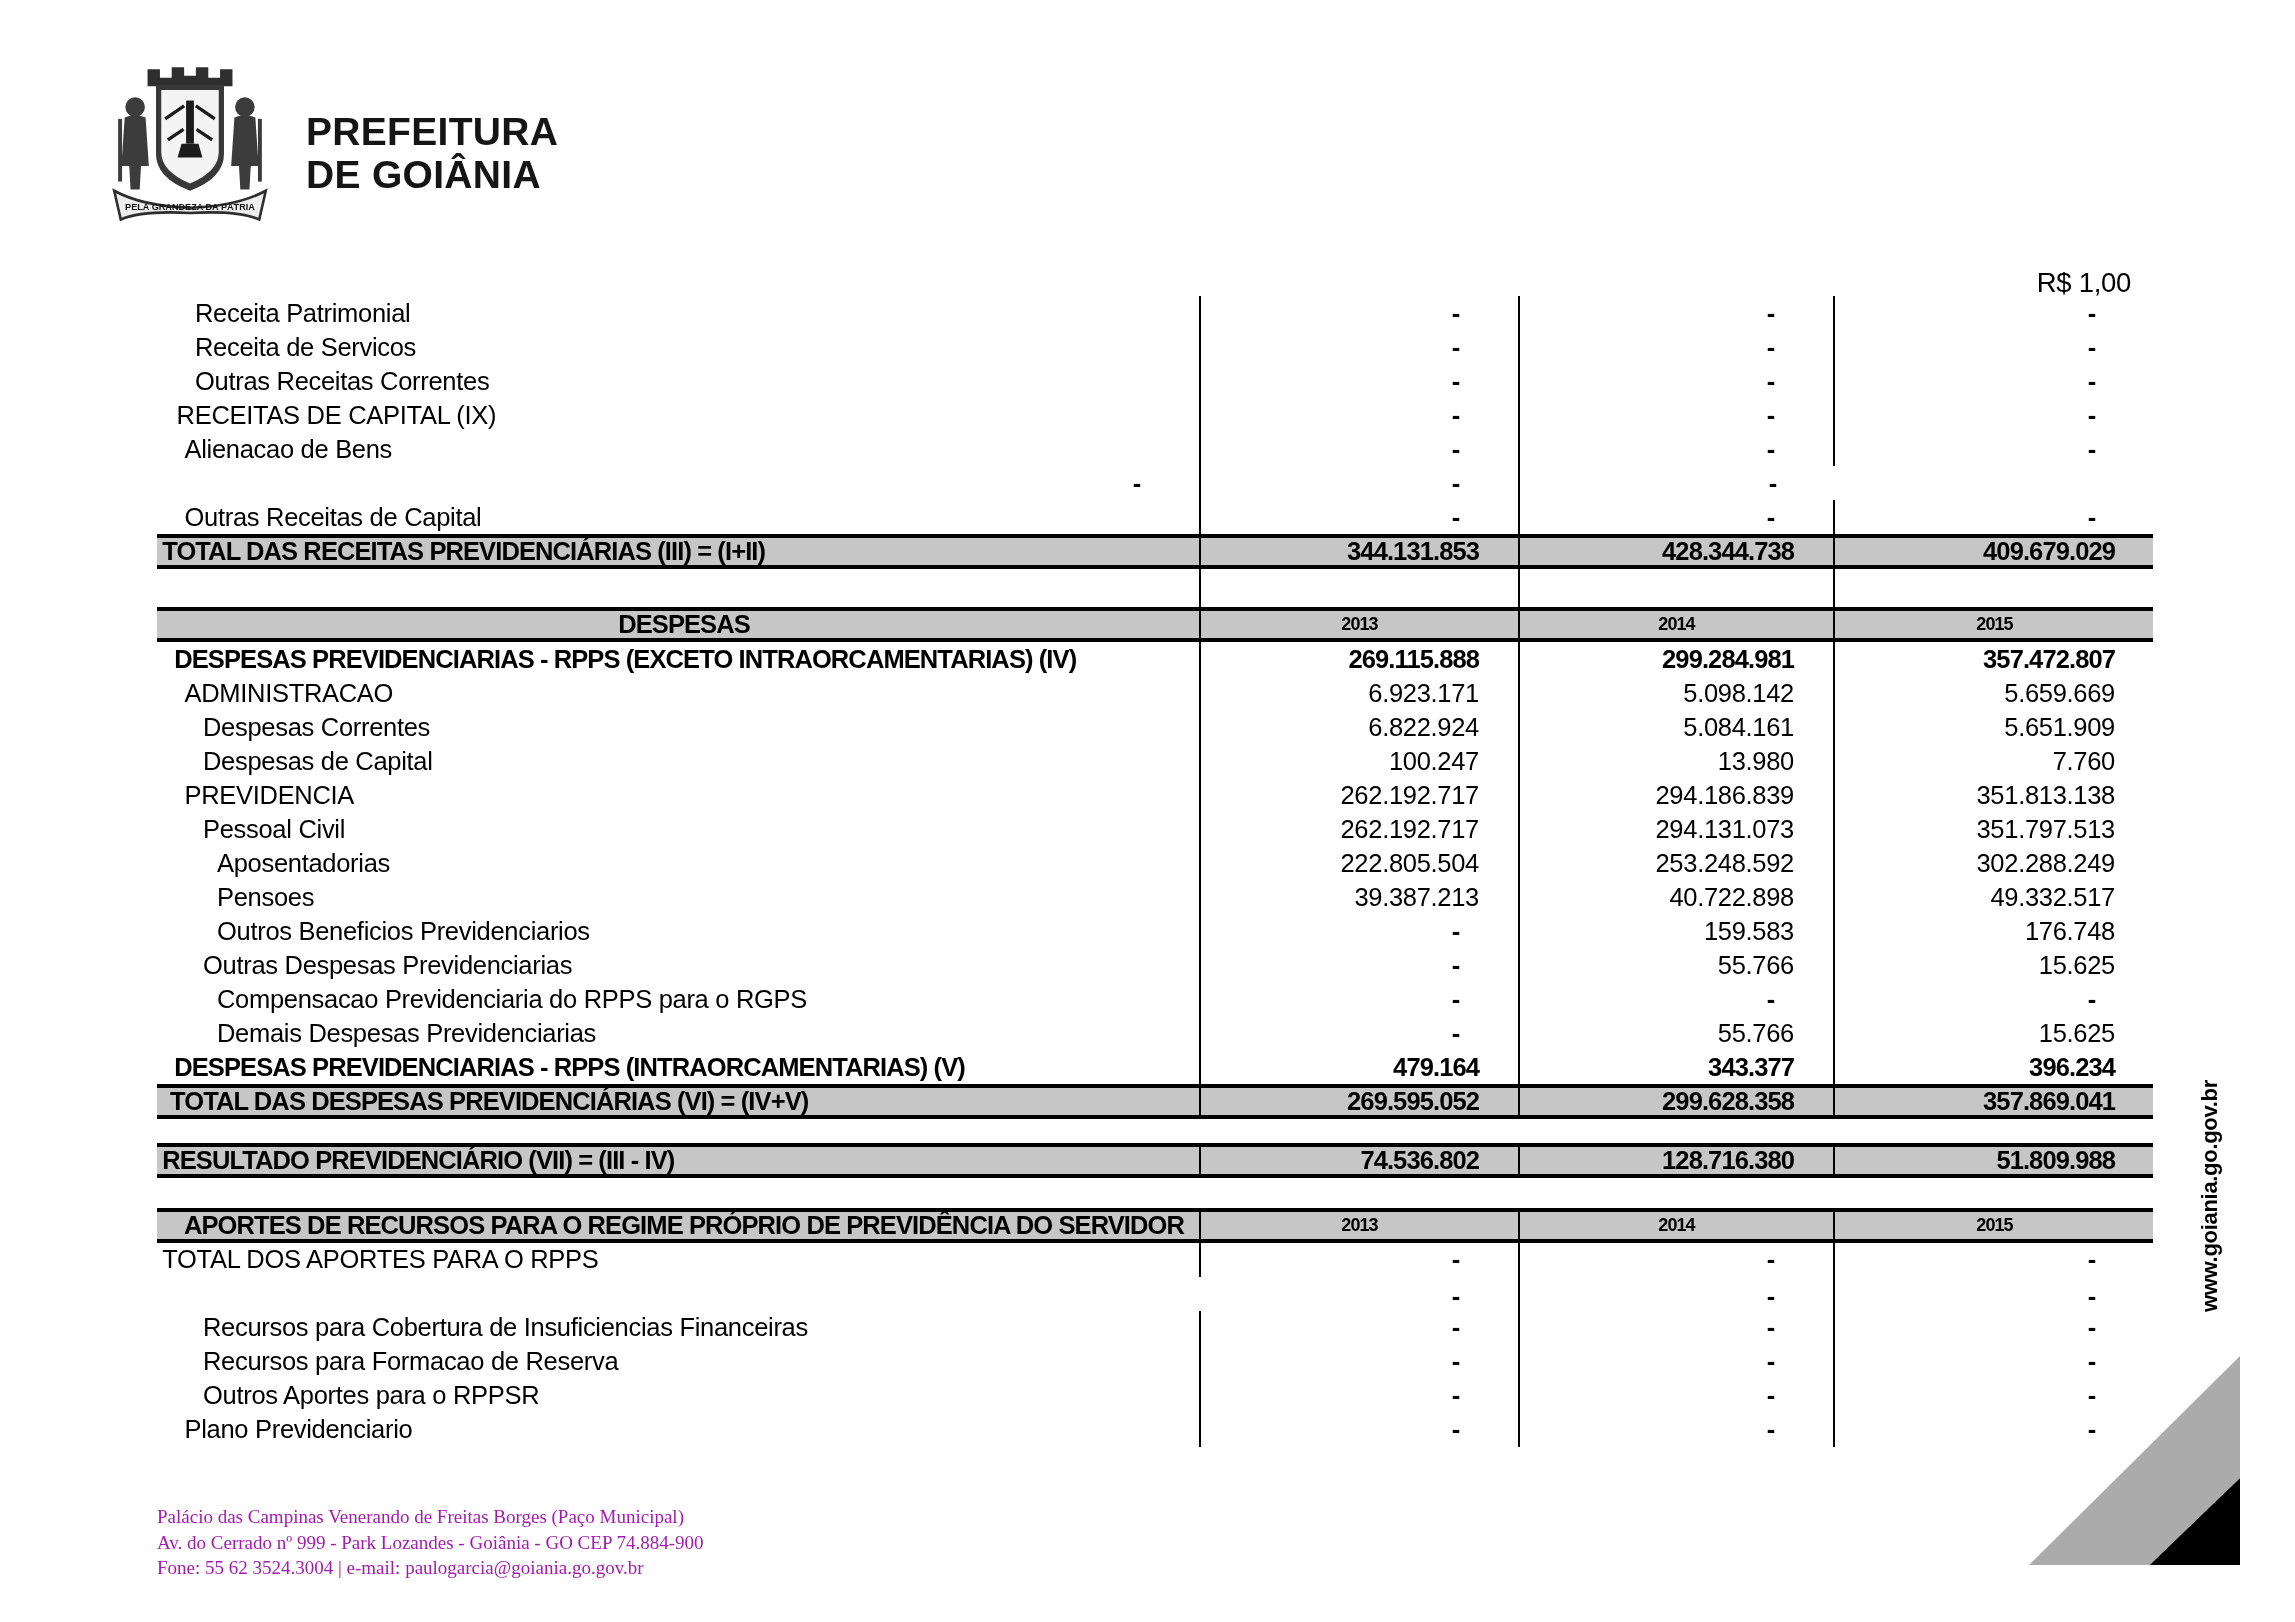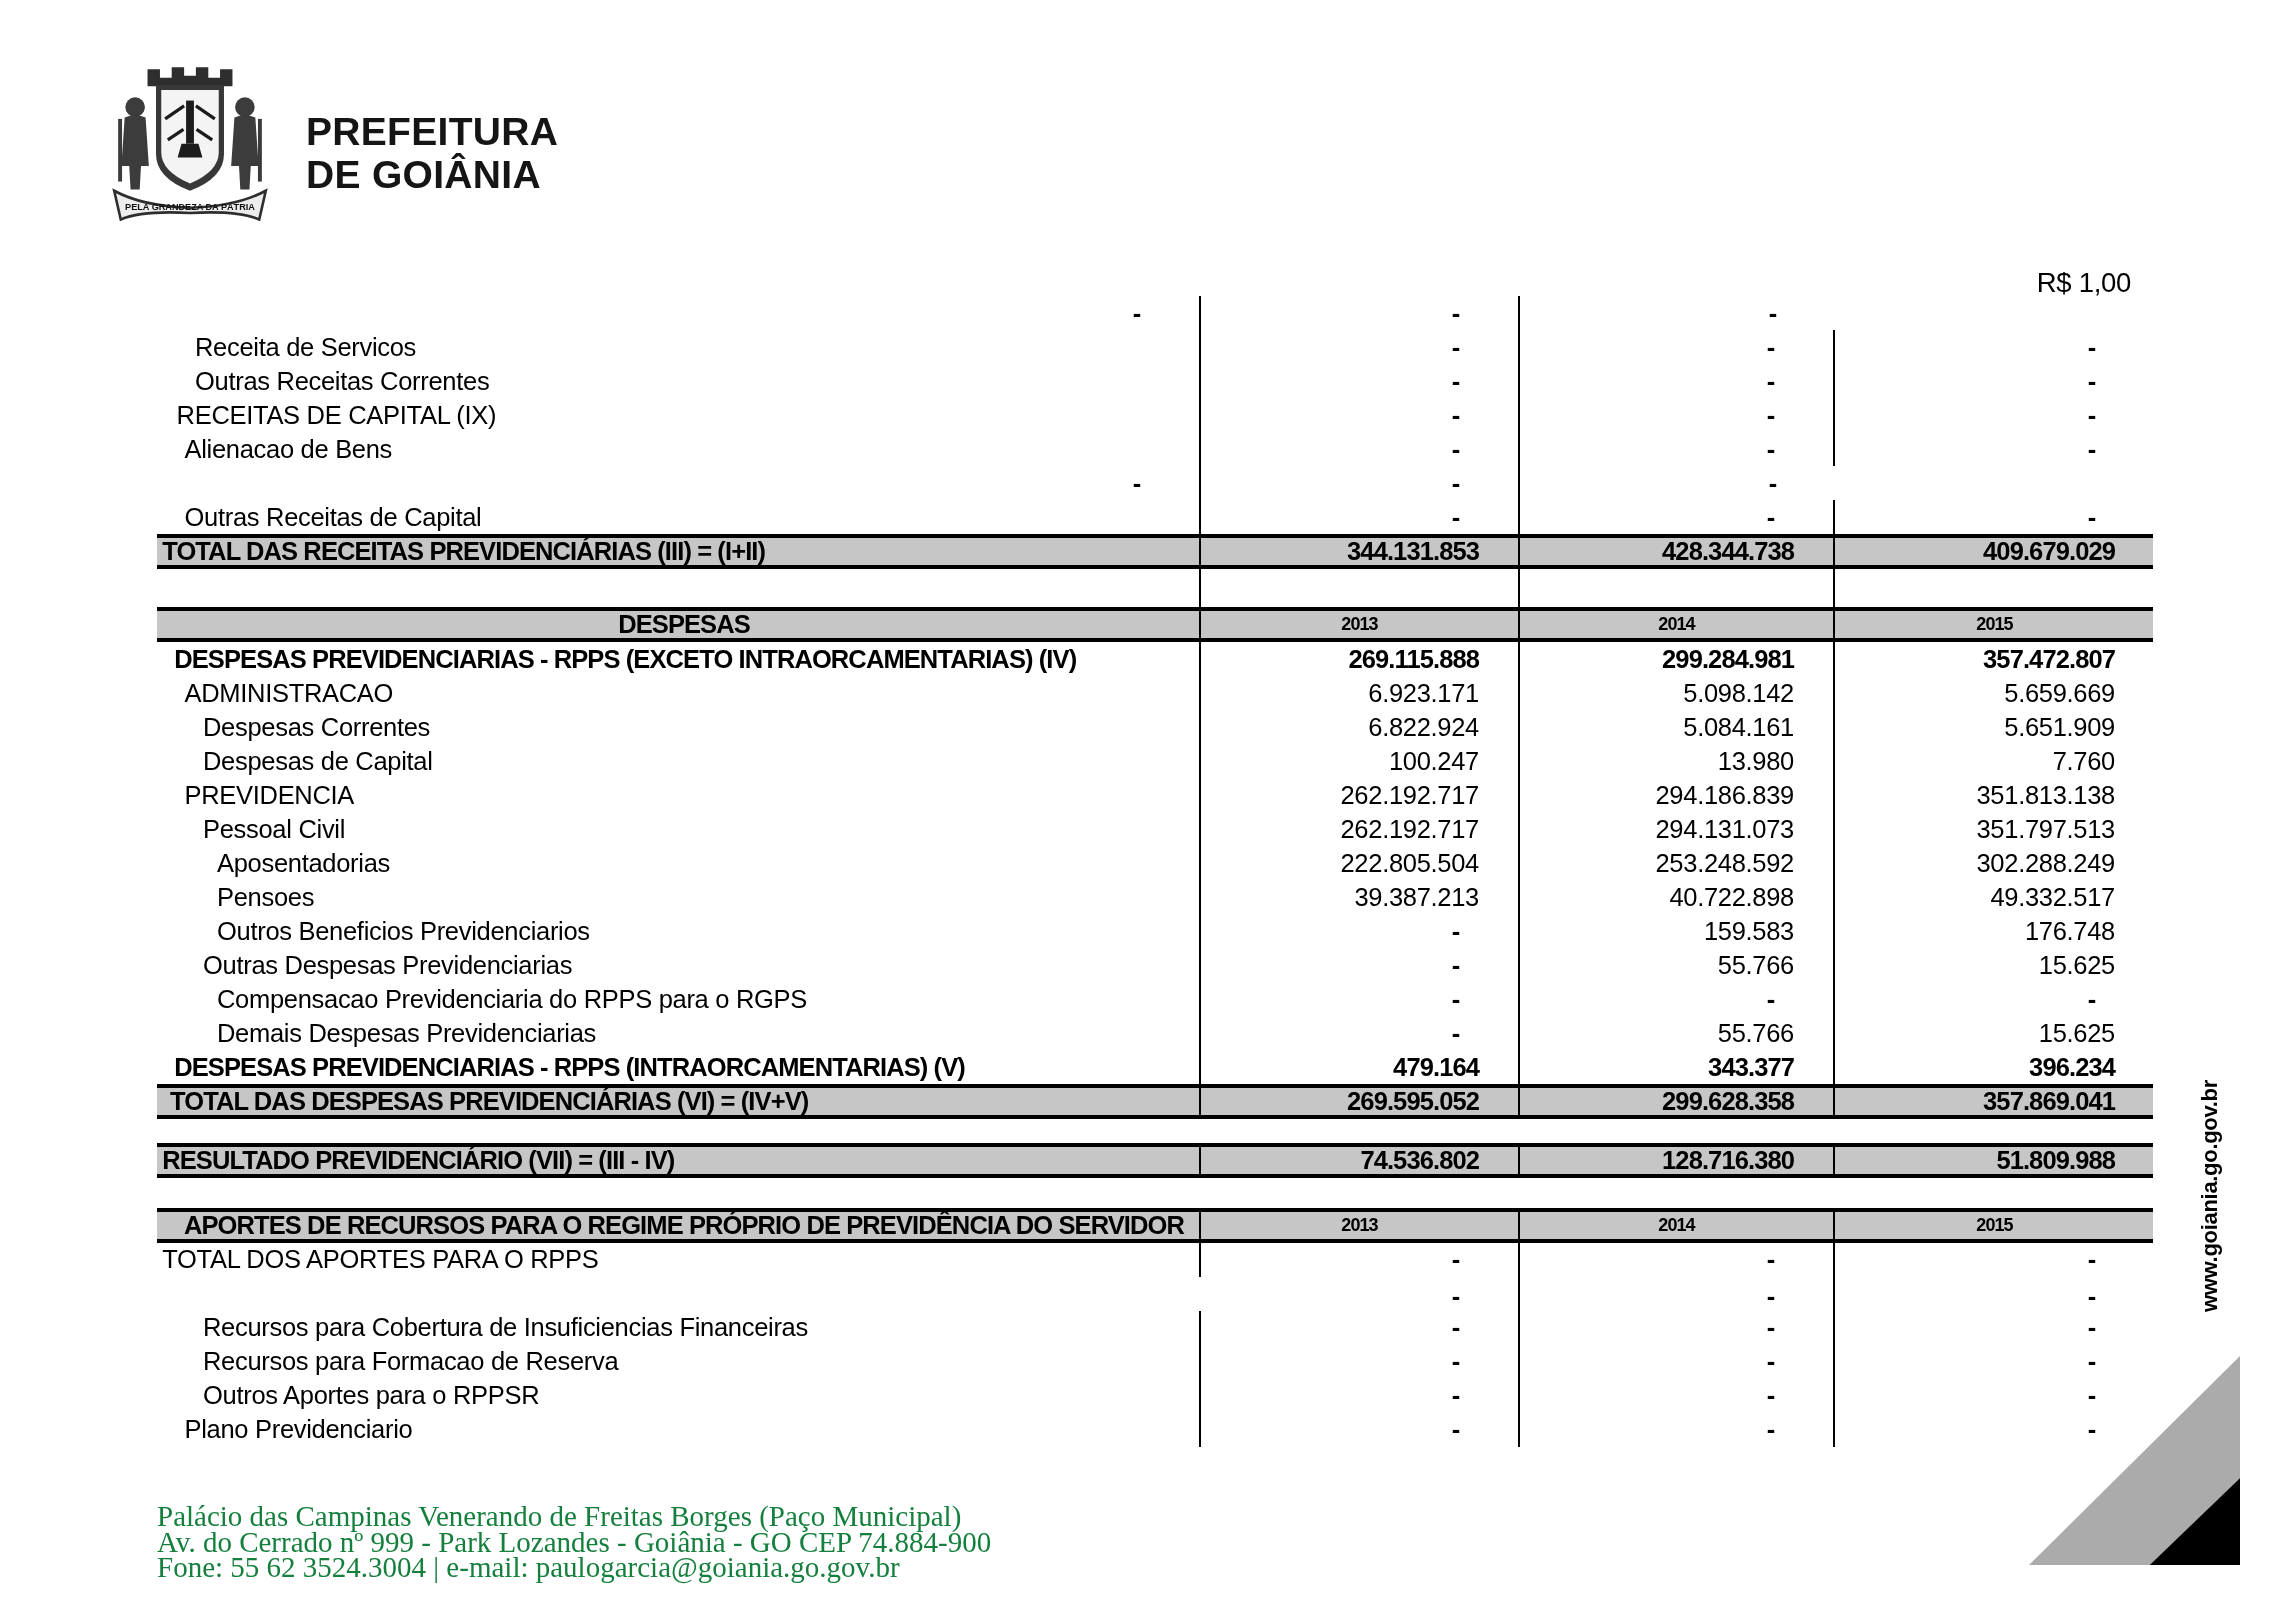--- a/index.html
+++ b/index.html
@@ -33,21 +33,21 @@
   }
   .bandrow .cell{font-weight:700;letter-spacing:-0.9px;}
   .yearband .hcell{justify-content:center;padding-left:12px;}
   .yearband .ycell{justify-content:center;padding-right:0;font-size:18px;}
   .spacer-row .cell{border-right:2px solid #000;}
   .spacer-row .cell:last-child{border-right:none;}
   .nolines .cell{border-right:none;}
   
   .footer{
     position:absolute;left:157px;top:1504px;
-    font-family:"Liberation Serif",serif;font-size:29px;line-height:25.5px;color:#15803d;
+    font-family:"Liberation Serif",serif;font-size:19px;line-height:25.5px;color:#a21caf;
   }
   
   .site-vertical{
     position:absolute;left:2089px;top:1183px;width:242px;height:26px;
     transform:rotate(-90deg);
     font-size:22px;font-weight:700;letter-spacing:-0.3px;white-space:nowrap;
     display:flex;align-items:center;justify-content:center;
   }
   
   .corner{position:absolute;left:2029px;top:1356px;width:211px;height:209px;}
@@ -87,20 +87,21 @@
   </div>
   <div class="agency-title">
     <div>PREFEITURA</div>
     <div>DE GOIÂNIA</div>
   </div>
 
   <div class="currency-note">R$ 1,00</div>
 
   <div class="table-wrap" id="table">
       <div class="trow">
+        <div class="cell lcell" style="padding-left: 38px;">Receita Patrimonial</div>
         <div class="cell vcell dash">-</div>
         <div class="cell vcell dash">-</div>
         <div class="cell vcell dash">-</div>
       </div>
       <div class="trow">
         <div class="cell lcell" style="padding-left: 38px;">Receita de Servicos</div>
         <div class="cell vcell dash">-</div>
         <div class="cell vcell dash">-</div>
         <div class="cell vcell dash">-</div>
       </div>

